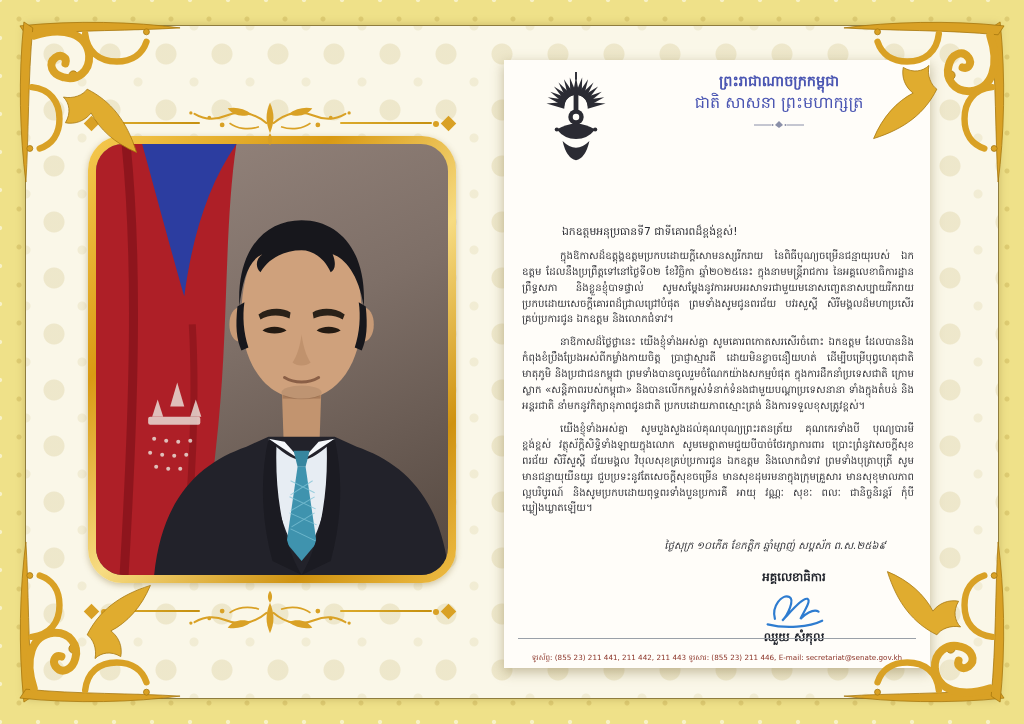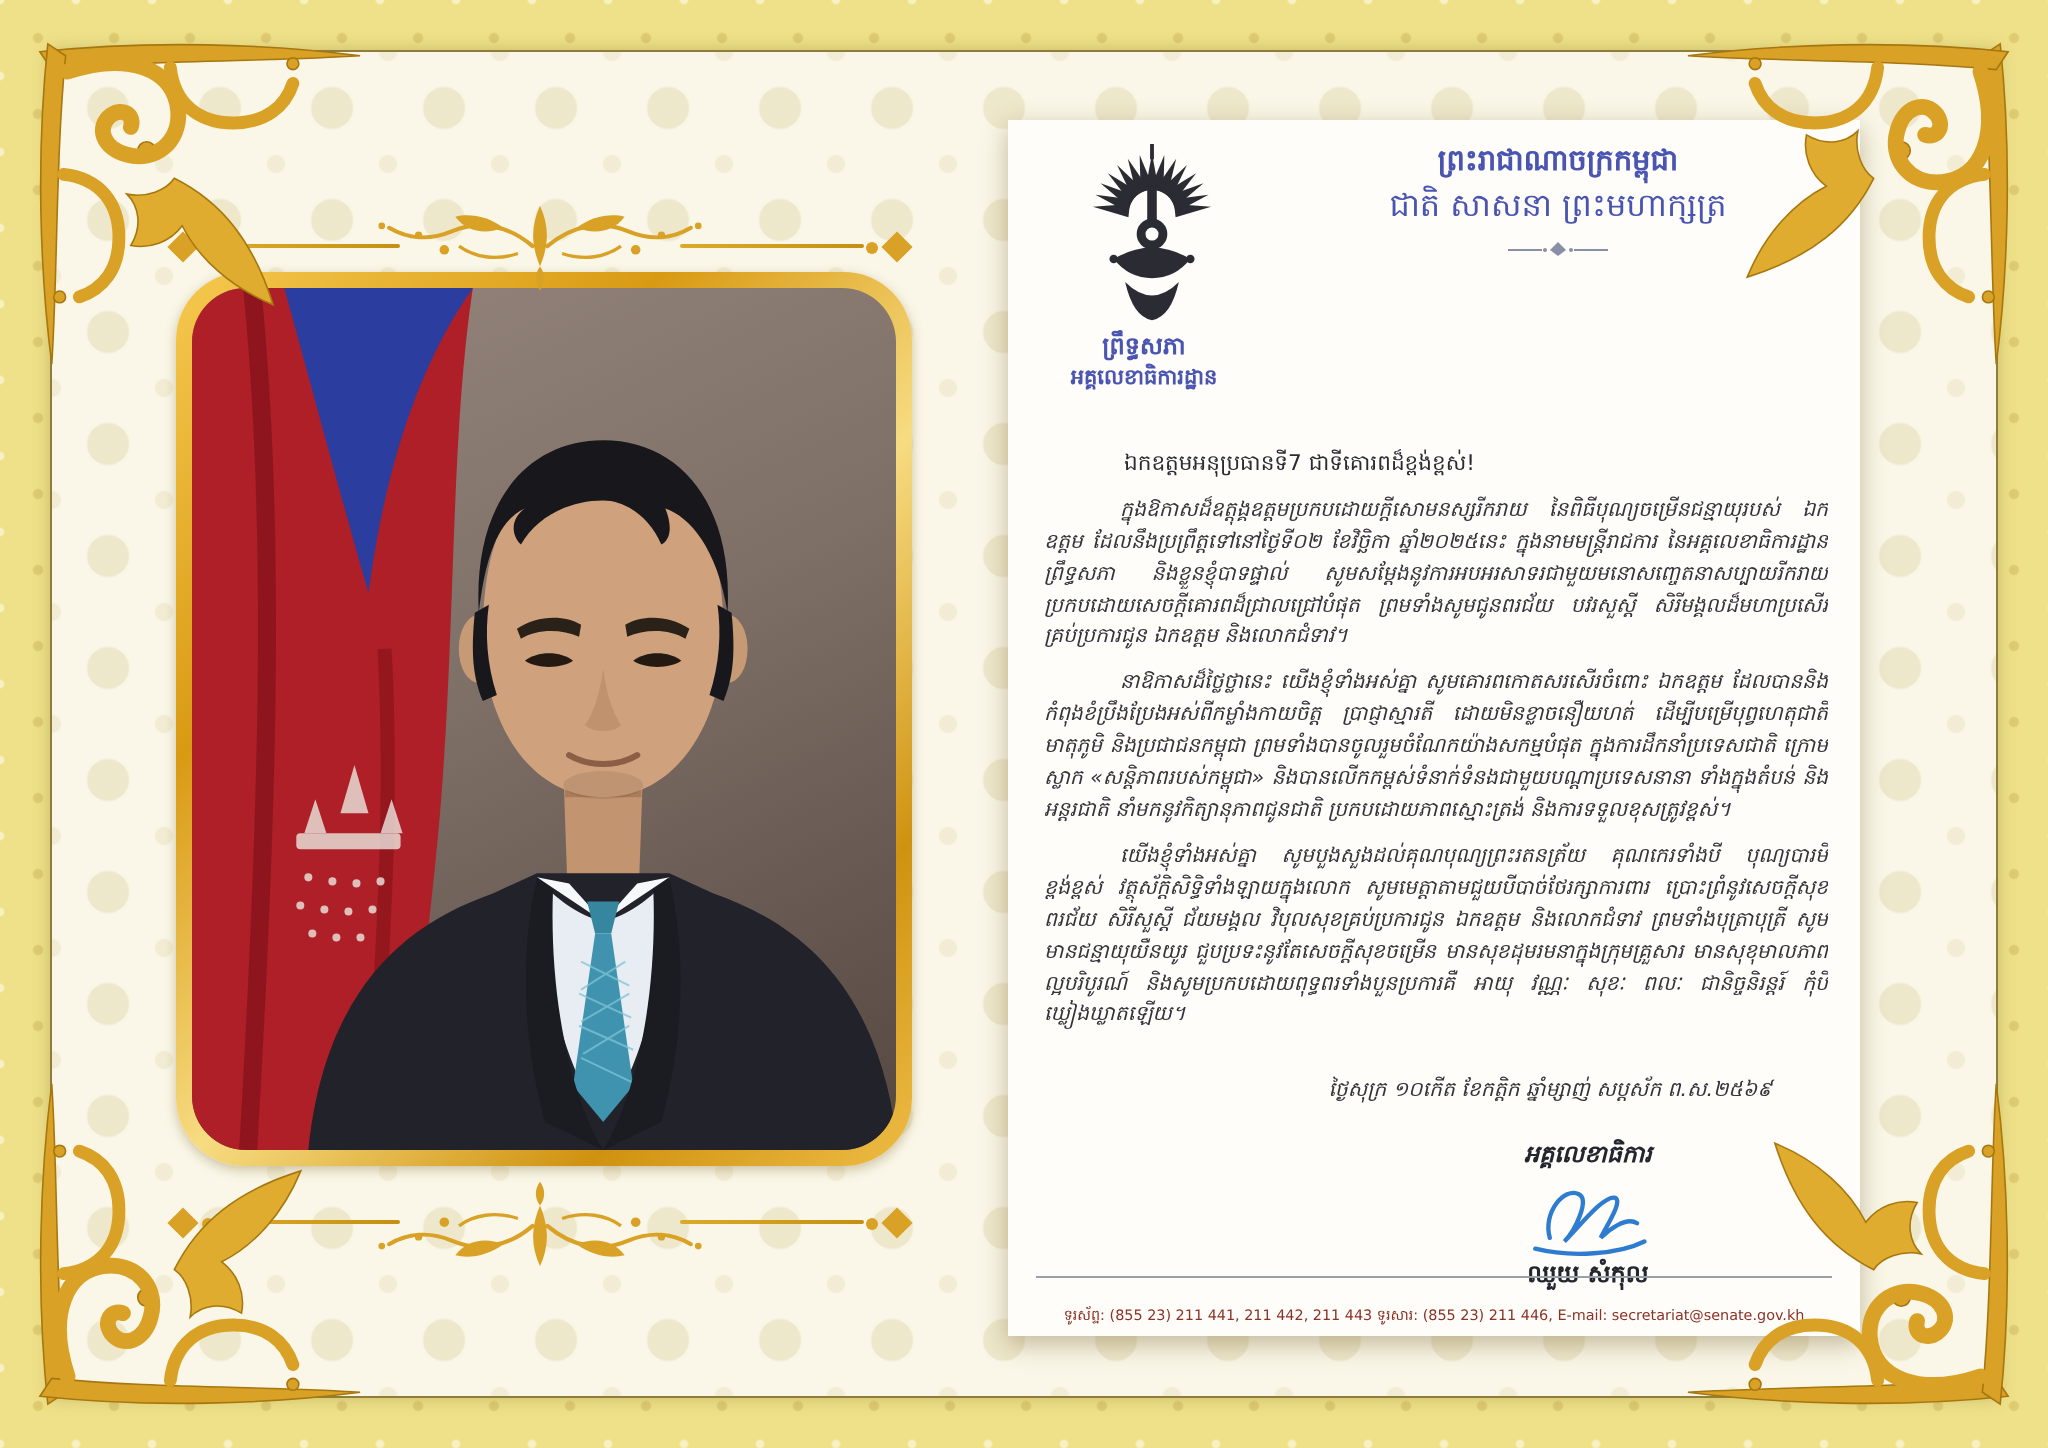--- a/index.html
+++ b/index.html
@@ -57,25 +57,25 @@
   .head-center .kingdom{font-size:14.5px;font-weight:bold;line-height:1.35;}
   .head-center .motto{font-size:16px;font-weight:normal;line-height:1.4;}
   .head-divider{margin-top:3px;}
   .title-block{position:absolute;left:120px;right:8px;top:98px;text-align:center;color:#23262e;font-weight:bold;}
   .title-block .t1{font-size:12.5px;line-height:1.45;}
   .title-block .t2{font-size:12px;line-height:1.5;}
   .title-block .t3{font-size:12px;line-height:1.5;}
   .letter-body{position:absolute;left:18px;right:16px;top:164px;height:312px;overflow:hidden;
       font-size:10.2px;line-height:1.56;color:#33343a;text-align:justify;}
   .salutation{margin:0 0 7px 40px;font-size:10.8px;color:#2b2c33;}
-  .letter-body p{margin:0 0 7px 0;text-indent:38px;font-style:italic;}
+  .letter-body p{margin:0 0 7px 0;text-indent:38px;}
   .date-block{position:absolute;left:130px;right:14px;top:478px;text-align:center;
       font-size:10.2px;line-height:1.5;color:#33343a;font-style:italic;}
   .sign-block{position:absolute;left:180px;right:26px;top:509px;text-align:center;color:#23262e;}
-  .sign-block .stitle{font-size:11.8px;font-weight:bold;font-style:italic;}
+  .sign-block .stitle{font-size:11.8px;font-weight:bold;}
   .sign-block .signature{width:74px;height:40px;margin:1px auto 0;display:block;}
   .sign-block .sname{font-size:12px;font-weight:bold;margin-top:1px;}
   .foot-rule{position:absolute;left:14px;right:14px;top:578px;border-top:1px solid #9aa0a8;}
   .foot1{position:absolute;left:10px;right:10px;top:582px;text-align:center;
       font-size:7.4px;color:#1d3f8f;font-weight:bold;}
   .foot2{position:absolute;left:10px;right:10px;top:593px;text-align:center;
       font-size:7.2px;color:#8a3226;}
 </style>
 </head>
 <body>
@@ -248,24 +248,20 @@
         <rect x="29.5" y="22" width="5" height="22" rx="2"></rect>
         <circle cx="32" cy="47" r="8"></circle>
         <circle cx="32" cy="47" r="3.4" fill="#fffdf9"></circle>
         <path d="M12 60 Q32 48 52 60 Q44 70 32 70 Q20 70 12 60 Z"></path>
         <path d="M18 72 Q32 86 46 72 Q42 90 32 92 Q22 90 18 72 Z"></path>
         <circle cx="12" cy="60" r="2.2"></circle>
           <circle cx="52" cy="60" r="2.2"></circle>
       </g>
     </svg>
 
-    <div class="org">
-      <div class="l1">ព្រឹទ្ធសភា</div>
-      <div class="l2">អគ្គលេខាធិការដ្ឋាន</div>
-    </div>
 
     <div class="head-center">
       <div class="kingdom">ព្រះរាជាណាចក្រកម្ពុជា</div>
       <div class="motto">ជាតិ សាសនា ព្រះមហាក្សត្រ</div>
       <svg class="head-divider" width="52" height="9" viewBox="0 0 52 9">
         <path d="M1 5 H18 M34 5 H51" stroke="#8a8fa8" stroke-width="1"></path>
         <path d="M26 1 L30 5 L26 8 L22 5 Z" fill="#8a8fa8"></path>
         <circle cx="19.5" cy="5" r="1" fill="#8a8fa8"></circle>
           <circle cx="32.5" cy="5" r="1" fill="#8a8fa8"></circle>
       </svg>

